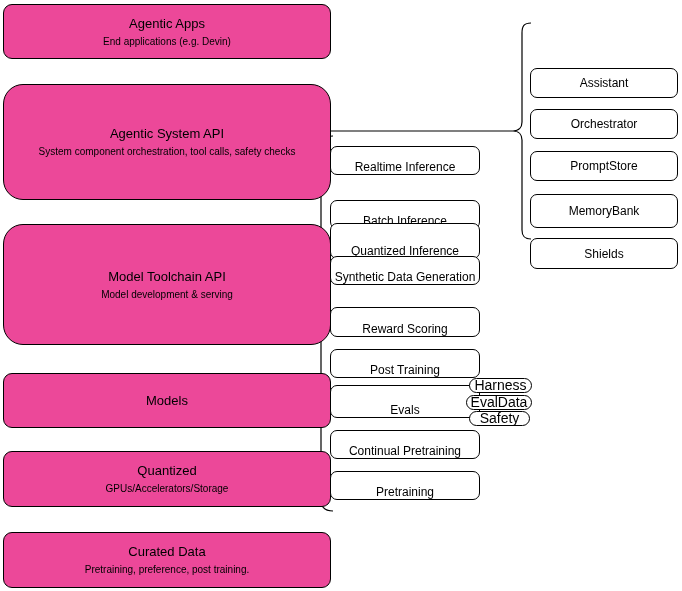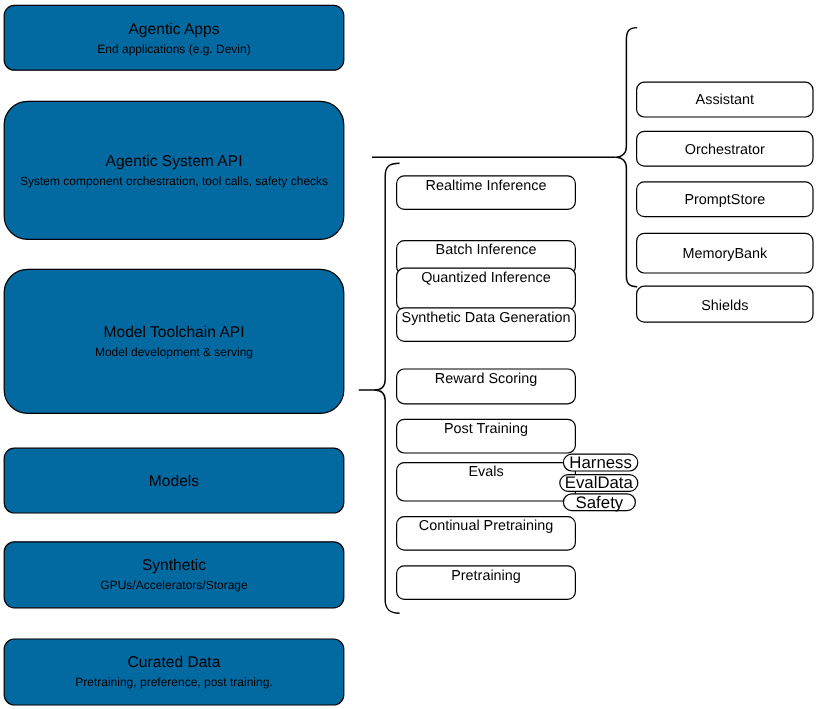--- a/index.html
+++ b/index.html
@@ -10,35 +10,35 @@
     font-family:"Liberation Sans", sans-serif;
     color:#000000;
     overflow:hidden;
   }
   .canvas *, .canvas{box-sizing:border-box;}
   svg.overlay{position:absolute;left:0;top:0;z-index:1;}
   svg.overlay path{fill:none;stroke:#000000;stroke-width:1.2;}
 
   
   .node{
-    position:absolute;left:3px;width:284px;
-    border:1px solid #000000;background:#0369a1;
+    position:absolute;left:3px;width:328px;
+    border:1px solid #000000;background:#ec4899;
     display:flex;flex-direction:column;align-items:center;justify-content:center;
     gap:5px;text-align:center;z-index:2;padding:0 4px;
   }
   .r8{border-radius:9px;}
   .r18{border-radius:20px;}
   .node .t{font-size:13px;line-height:15px;}
   .node .s{font-size:10px;line-height:12px;}
 
   
   .mid{
     position:absolute;left:330px;width:150px;height:29px;
     border:1px solid #000000;border-radius:7px;background:#ffffff;
-    display:flex;align-items:flex-start;justify-content:center;
+    display:flex;align-items:flex-end;justify-content:center;
     font-size:12px;text-align:center;z-index:2;
   }
 
   
   .right{
     position:absolute;left:530px;width:148px;height:30px;
     border:1px solid #000000;border-radius:7px;background:#ffffff;
     display:flex;align-items:center;justify-content:center;
     font-size:12px;text-align:center;z-index:2;margin-top:33px;
   }
@@ -76,21 +76,21 @@
     <div class="s">Model development &amp; serving</div>
   </div>
   <div class="node r18" style="top:84px;height:116px">
     <div class="t">Agentic System API</div>
     <div class="s">System component orchestration, tool calls, safety checks</div>
   </div>
   <div class="node r8" style="top:373px;height:55px">
     <div class="t">Models</div>
   </div>
   <div class="node r8" style="top:451px;height:56px">
-    <div class="t">Synthetic</div>
+    <div class="t">Quantized</div>
     <div class="s">GPUs/Accelerators/Storage</div>
   </div>
   <div class="node r8" style="top:532px;height:56px">
     <div class="t">Curated Data</div>
     <div class="s">Pretraining, preference, post training.</div>
   </div>
 
   <div class="mid" style="top:146px">
     <span>Realtime Inference</span>
   </div>

